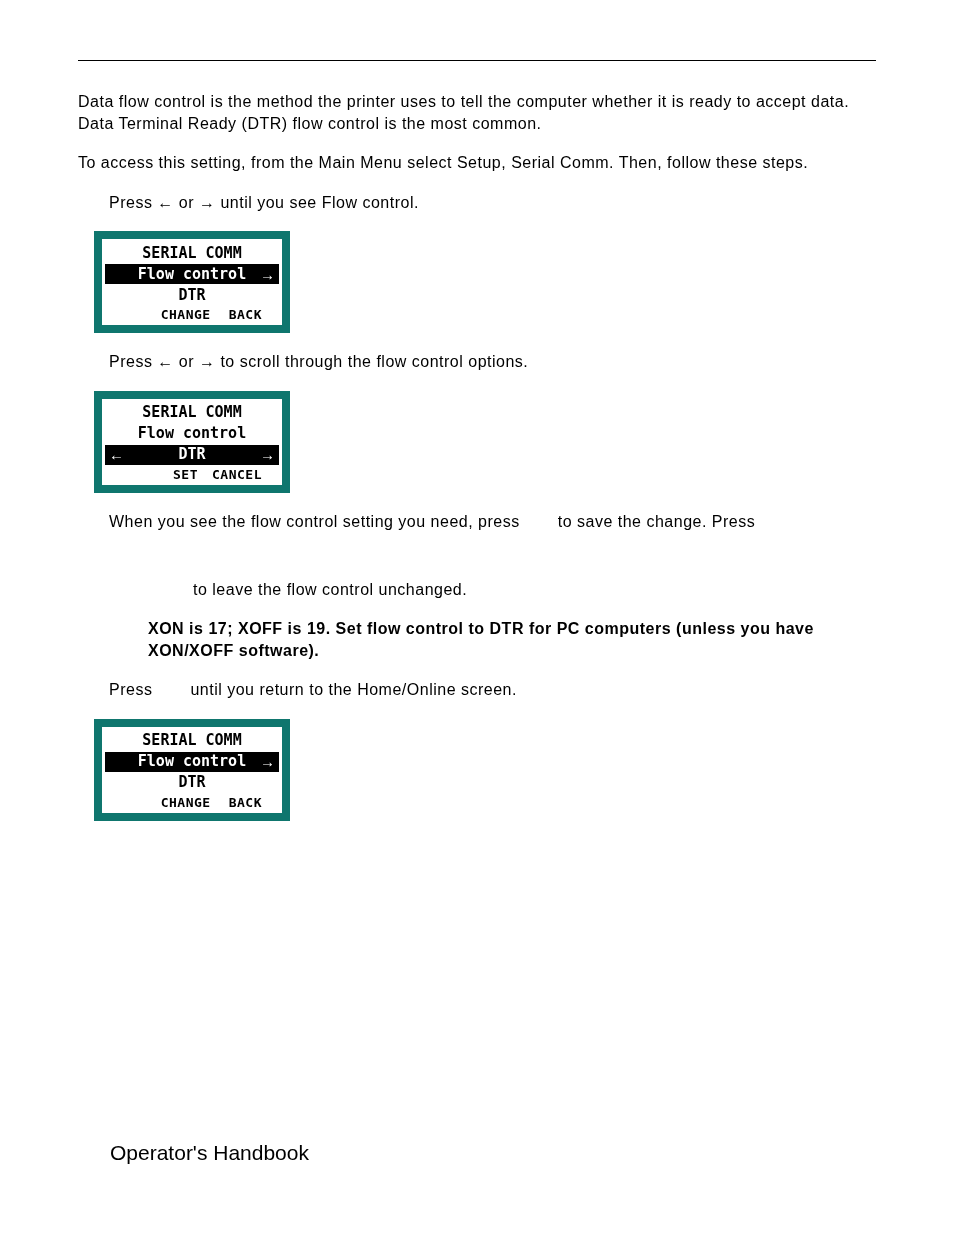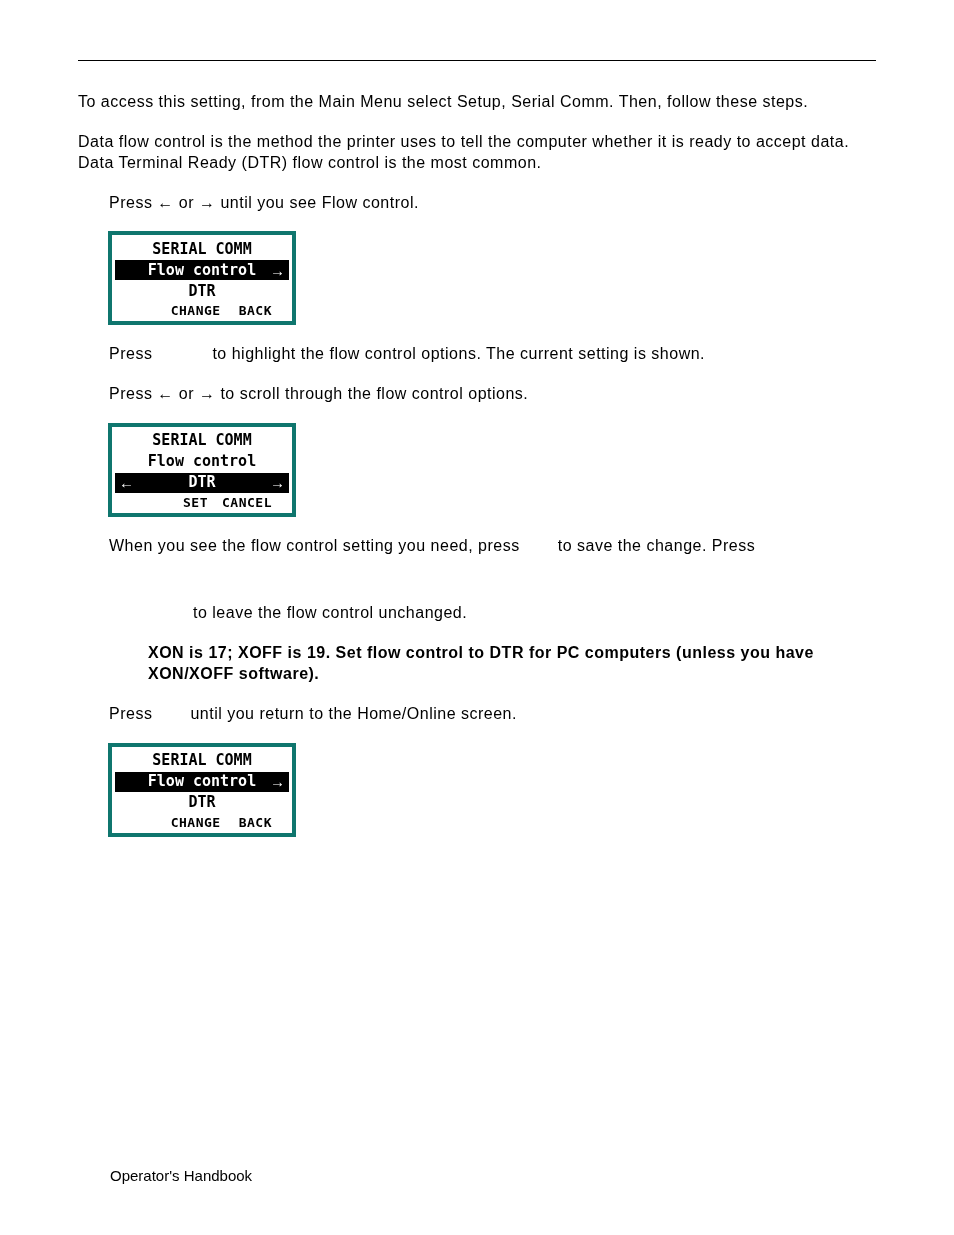--- a/index.html
+++ b/index.html
@@ -33,22 +33,22 @@
   .indent-note {
     margin-left: 70px;
     font-weight: bold;
   }
   .indent-cont {
     margin-left: 115px;
     margin-top: 46px;
   }
   .lcd {
     width: 180px;
-    border: 4px solid #0f766e;
-    margin: 4px 0 18px 30px;
+    border: 8px solid #0f766e;
+    margin: 4px 0 18px 16px;
     font-family: "Lucida Console", "Consolas", monospace;
     font-weight: bold;
     font-size: 15px;
     text-align: center;
     padding: 3px 0 1px 0;
     line-height: 1.3;
   }
   .lcd .row {
     height: 20px;
     display: flex;
@@ -76,67 +76,64 @@
   .lcd .btnrow.setcancel {
     gap: 14px;
     text-align: right;
   }
   .arrow {
     font-family: Arial, sans-serif;
     font-weight: bold;
   }
   .footer {
     position: absolute;
-    bottom: 51px;
+    bottom: 70px;
     left: 110px;
-    font-size: 15px;
+    font-size: 21px;
   }
   .inline-gap {
     display:inline-block;
     width: 60px;
   }
   .inline-gap-sm {
     display:inline-block;
     width: 38px;
   }
   .two-line {
     margin-bottom: 6px;
   }
 </style>
 </head>
 <body>
 
 <div class="page">
   <hr class="hr">
 
+  <p>Data flow control is the method the printer uses to tell the computer whether it is ready to accept data. Data Terminal Ready (DTR) flow control is the most common.</p>
+
   <p>To access this setting, from the Main Menu select Setup, Serial Comm.  Then, follow these steps.</p>
-
-  <p>Data flow control is the method the printer uses to tell the computer whether it is ready to accept data. Data Terminal Ready (DTR) flow control is the most common.</p>
 
   <p class="indent-step">
     <span>Press </span><span class="arrow">←</span><span> or </span><span class="arrow">→</span><span> until you see Flow control.</span>
   </p>
 
   <div class="lcd">
     <div class="row">SERIAL COMM</div>
     <div class="row inv">
       <span style="visibility:hidden" class="arrow">→</span>
       <span>Flow control</span>
       <span class="arrow">→</span>
     </div>
     <div class="row">DTR</div>
     <div class="btnrow">
       <span>CHANGE</span>
       <span>BACK</span>
     </div>
   </div>
 
-  <p class="indent-step">
-    <span>Press</span><span class="inline-gap"></span><span>to highlight the flow control options. The current setting is shown.</span>
-  </p>
 
   <p class="indent-step">
     <span>Press </span><span class="arrow">←</span><span> or </span><span class="arrow">→</span><span> to scroll through the flow control options.</span>
   </p>
 
   <div class="lcd">
     <div class="row">SERIAL COMM</div>
     <div class="row">Flow control</div>
     <div class="row inv">
       <span class="arrow">←</span>

